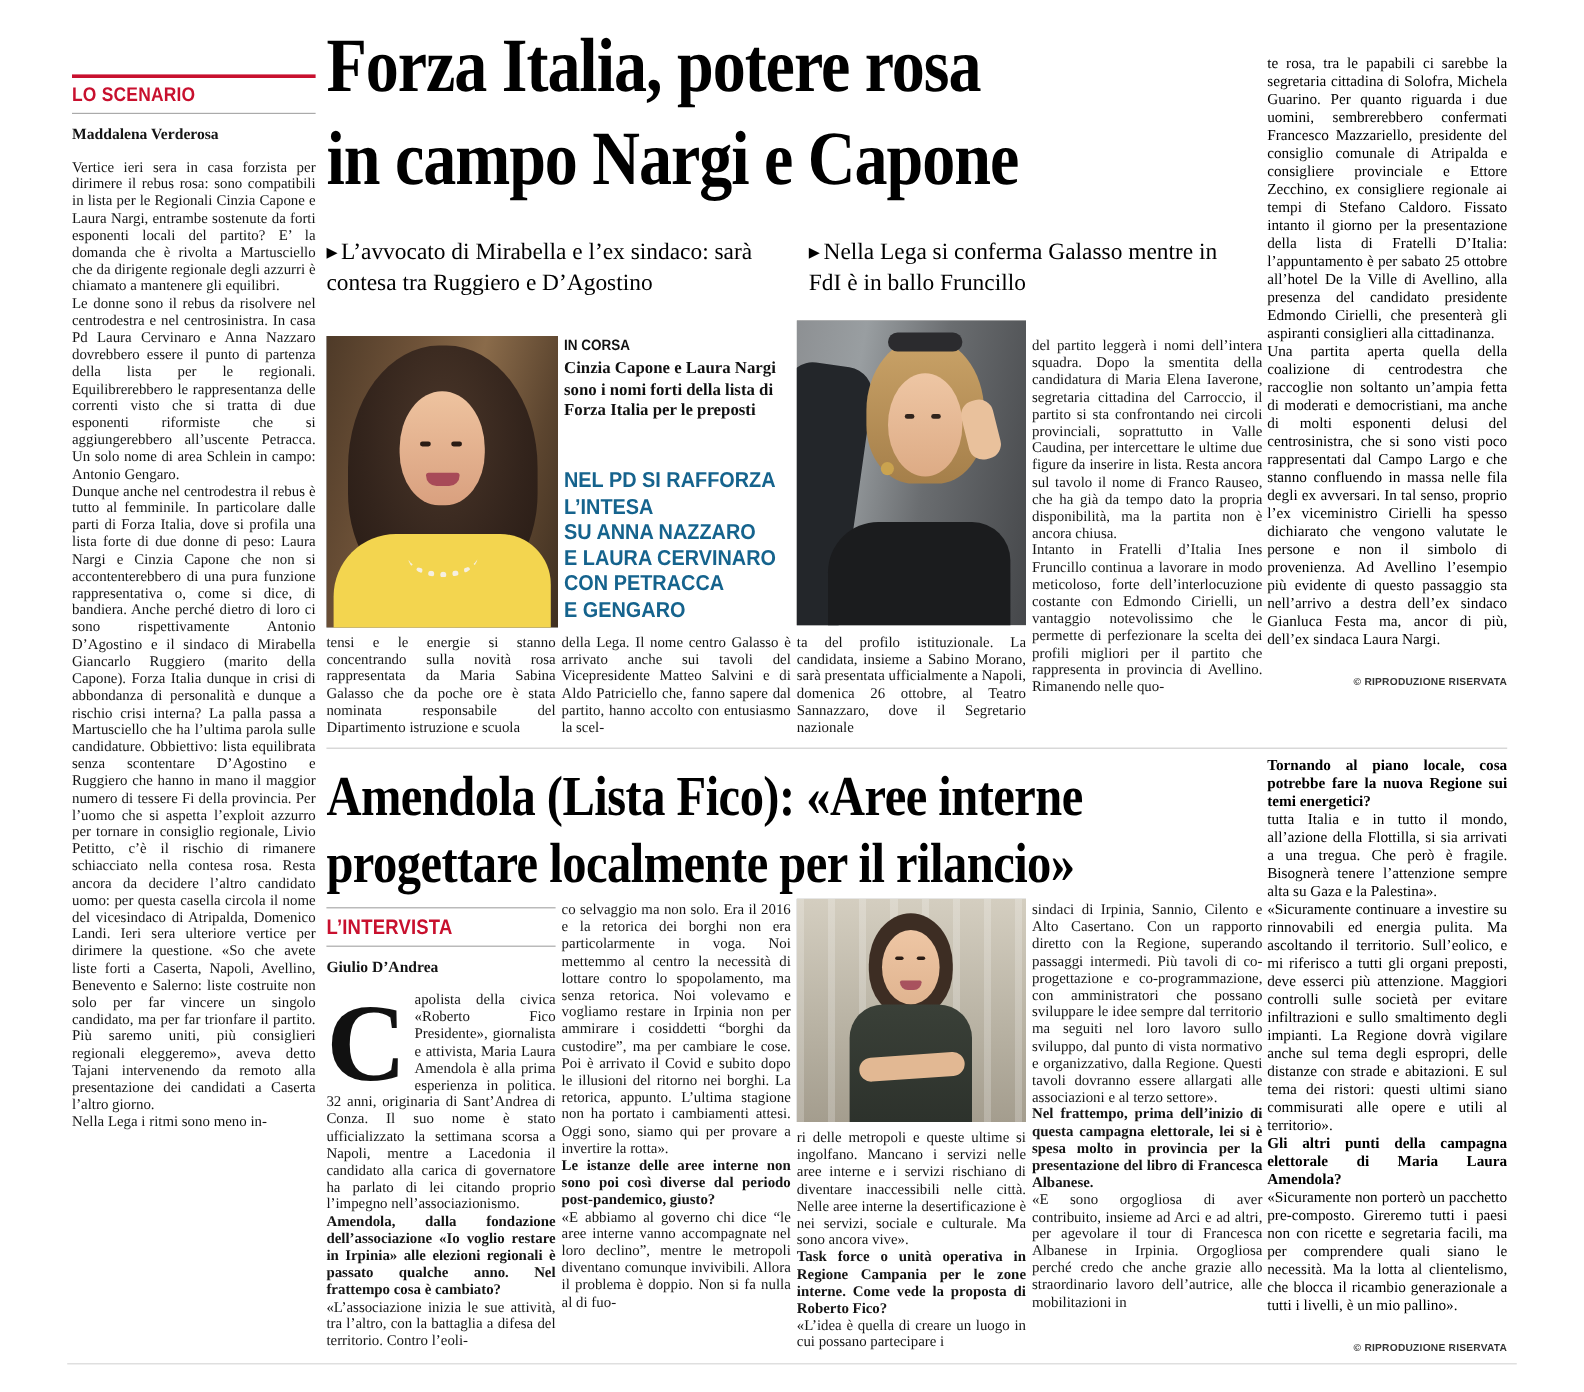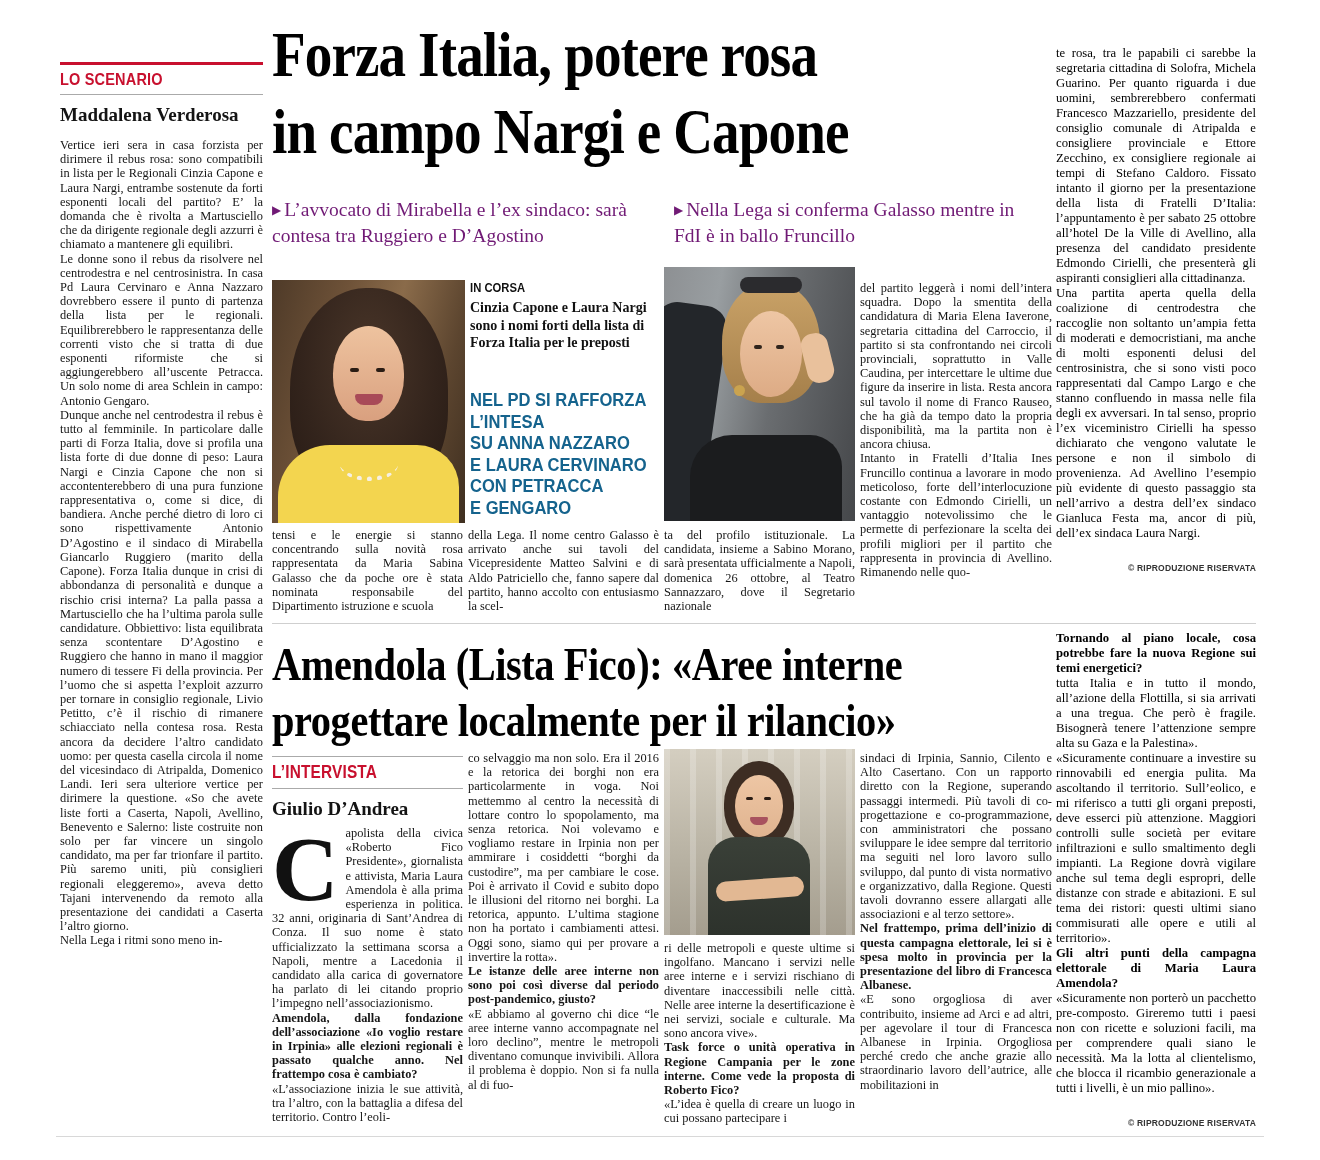--- a/index.html
+++ b/index.html
@@ -9,26 +9,26 @@
   p{margin:0;}
   .body{font-size:12.4px;line-height:14.2px;text-align:justify;color:#151515;}
   .body-lg{font-size:12.7px;line-height:15px;text-align:justify;color:#000000;}
   .qpara{font-weight:700;}
   .rule{height:1px;background:#aaa;}
   .rule-red{height:3px;background:#c8102e;}
   .rule-div{position:absolute;height:1px;background:#cfcfcf;}
   .lbl-red{color:#c8102e;font-family:"Liberation Sans",sans-serif;font-weight:700;
            font-size:16.5px;letter-spacing:.2px;transform:scaleX(.88);transform-origin:left;
            white-space:nowrap;margin:5px 0;}
-  .byline{font-weight:700;font-size:19px;margin:9px 0 12px;}
+  .byline{font-weight:700;font-size:13px;margin:9px 0 12px;}
   .headline{font-weight:700;color:#000;transform:scaleX(.86);transform-origin:left top;
             letter-spacing:-1px;}
   .h1-size{font-size:64px;line-height:77px;}
   .h2-size{font-size:47px;line-height:56px;letter-spacing:-0.5px;}
-  .subhead{font-size:19.5px;line-height:26px;color:#701a75;}
+  .subhead{font-size:19.5px;line-height:26px;color:#000000;}
   .arrow{font-family:"DejaVu Sans",sans-serif;font-size:12px;vertical-align:2px;margin-right:3px;}
   .kicker{font-family:"Liberation Sans",sans-serif;font-weight:700;font-size:12.5px;
           transform:scaleX(.9);transform-origin:left;white-space:nowrap;color:#111;}
   .caption-text{font-weight:700;font-size:14px;line-height:17.5px;color:#111;margin-top:4px;}
   .pullquote{color:#15638d;font-family:"Liberation Sans",sans-serif;font-weight:700;
              font-size:18px;line-height:21.5px;transform:scaleX(.92);transform-origin:left top;
              white-space:nowrap;}
   .copyright{font-family:"Liberation Sans",sans-serif;font-weight:700;font-size:8.5px;
              color:#333;text-align:right;margin-top:22px;letter-spacing:.2px;}
   .dropcap{float:left;font-weight:700;font-size:92px;line-height:74px;padding:6px 7px 0 0;color:#111;}
@@ -161,19 +161,19 @@
     <p class="body">sindaci di Irpinia, Sannio, Cilento e Alto Casertano. Con un rapporto diretto con la Regione, superando passaggi intermedi. Più tavoli di co-progettazione e co-programmazione, con amministratori che possano sviluppare le idee sempre dal territorio ma seguiti nel loro lavoro sullo sviluppo, dal punto di vista normativo e organizzativo, dalla Regione. Questi tavoli dovranno essere allargati alle associazioni e al terzo settore».</p>
     <p class="body qpara">Nel frattempo, prima dell’inizio di questa campagna elettorale, lei si è spesa molto in provincia per la presentazione del libro di Francesca Albanese.</p>
     <p class="body">«E sono orgogliosa di aver contribuito, insieme ad Arci e ad altri, per agevolare il tour di Francesca Albanese in Irpinia. Orgogliosa perché credo che anche grazie allo straordinario lavoro dell’autrice, alle mobilitazioni in</p>
   </div>
 
   <div class="abs" style="left:1056px;top:631px;width:200px;">
     <p class="body-lg qpara">Tornando al piano locale, cosa potrebbe fare la nuova Regione sui temi energetici?</p>
     <p class="body-lg">tutta Italia e in tutto il mondo, all’azione della Flottilla, si sia arrivati a una tregua. Che però è fragile. Bisognerà tenere l’attenzione sempre alta su Gaza e la Palestina».</p>
     <p class="body-lg">«Sicuramente continuare a investire su rinnovabili ed energia pulita. Ma ascoltando il territorio. Sull’eolico, e mi riferisco a tutti gli organi preposti, deve esserci più attenzione. Maggiori controlli sulle società per evitare infiltrazioni e sullo smaltimento degli impianti. La Regione dovrà vigilare anche sul tema degli espropri, delle distanze con strade e abitazioni. E sul tema dei ristori: questi ultimi siano commisurati alle opere e utili al territorio».</p>
     <p class="body-lg qpara">Gli altri punti della campagna elettorale di Maria Laura Amendola?</p>
-    <p class="body-lg">«Sicuramente non porterò un pacchetto pre-composto. Gireremo tutti i paesi non con ricette e soluzioni facili, ma per comprendere quali siano le necessità. Ma la lotta al clientelismo, che blocca il ricambio generazionale a tutti i livelli, è un mio pallino».</p>
+    <p class="body-lg">«Sicuramente non porterò un pacchetto pre-composto. Gireremo tutti i paesi non con ricette e segretaria facili, ma per comprendere quali siano le necessità. Ma la lotta al clientelismo, che blocca il ricambio generazionale a tutti i livelli, è un mio pallino».</p>
     <div class="copyright">© RIPRODUZIONE RISERVATA</div>
   </div>
 
   <div class="rule-div" style="left:56px;top:1136px;width:1208px;background:#d8d8d8;"></div>
 
 </div>
 
 </body></html>

